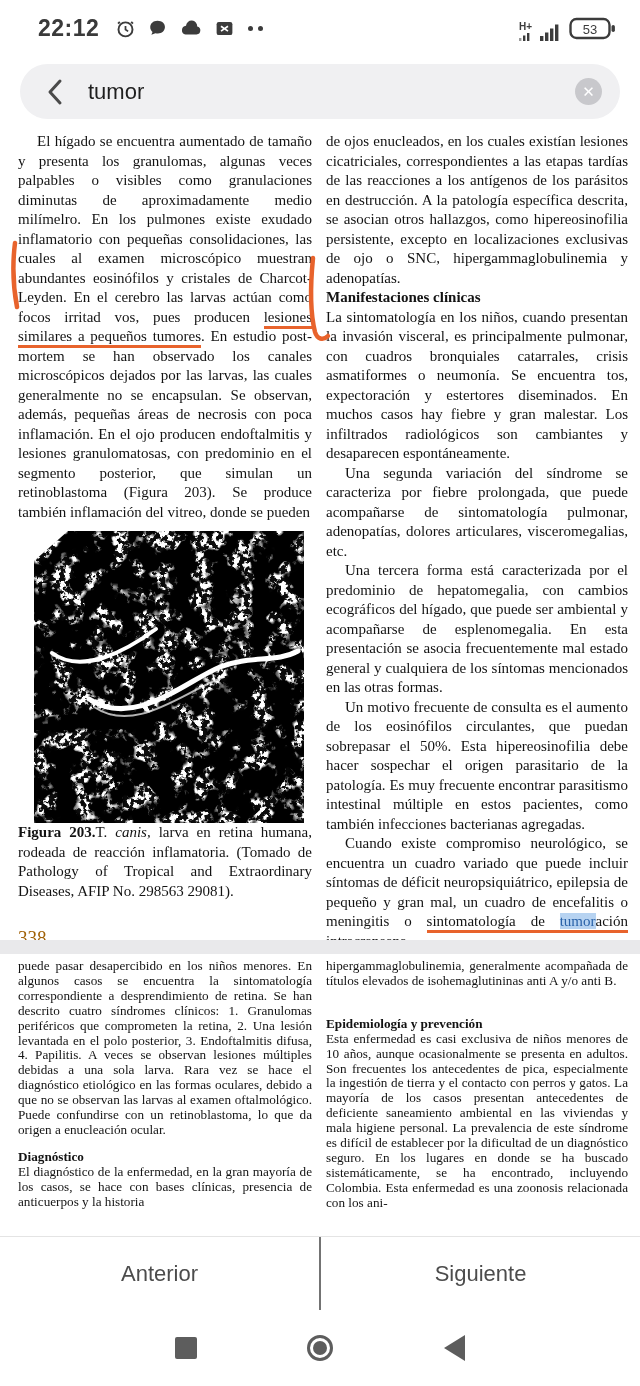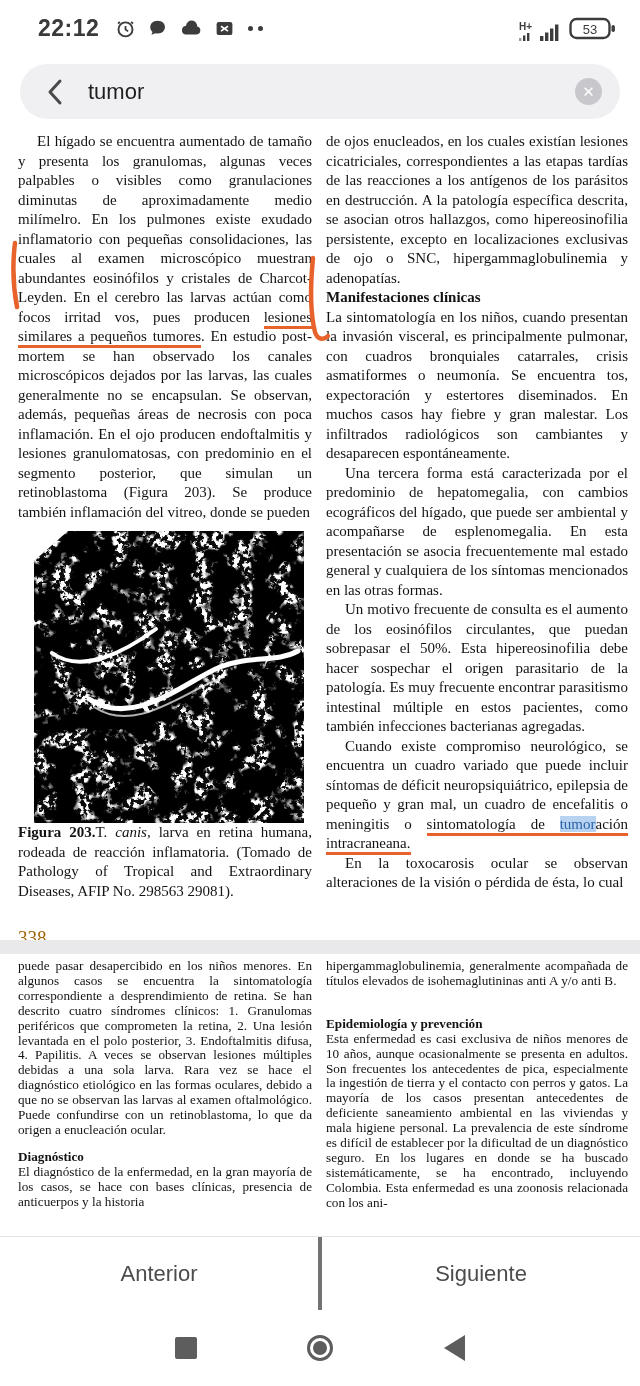--- a/index.html
+++ b/index.html
@@ -52,21 +52,21 @@
   .page2 p{margin:0;font-size:13.2px;line-height:14.9px;text-align:justify;}
   .bhead2{font-weight:700;font-size:13.6px;margin:0;text-align:left;}
   .mt-sm{margin-top:12px !important;}
   .mt-lg{margin-top:28px !important;}
 
   
   .footer{position:absolute;top:1236px;left:0;width:640px;height:74px;background:#fff;
           border-top:1px solid #e4e4e4;display:flex;box-sizing:border-box;}
   .footer-btn{flex:1;display:flex;align-items:center;justify-content:center;font-size:22px;
               color:#4c4c4c;cursor:pointer;}
-  .footer-btn.left{border-right:4px solid #737373;}
+  .footer-btn.left{border-right:2px solid #737373;}
 
   
   .navbar{position:absolute;top:1310px;left:0;width:640px;height:76px;background:#fff;
           display:flex;align-items:center;justify-content:center;gap:104px;}
   .nav-slot{width:30px;height:30px;display:flex;align-items:center;justify-content:center;cursor:pointer;}
   .nav-square{width:22px;height:22px;background:#5d5d5d;border-radius:2px;}
   .nav-home{width:26px;height:26px;border:3px solid #5d5d5d;border-radius:50%;display:flex;
             align-items:center;justify-content:center;box-sizing:border-box;}
   .nav-home-inner{width:14px;height:14px;background:#5d5d5d;border-radius:50%;}
   .nav-back{width:0;height:0;border-top:13px solid transparent;border-bottom:13px solid transparent;
@@ -172,20 +172,21 @@
 
       <p class="caption"><b>Figura 203.</b><span>T. </span><i>canis,</i><span> larva en retina humana, rodeada de reacción inflamatoria. (Tomado de Pathology of Tropical and Extraordinary Diseases, AFIP No. 298563 29081).</span></p>
 
       <div class="pagenum">338</div>
     </div>
 
     <div class="col col-right">
       <p>de ojos enucleados, en los cuales existían lesiones cicatriciales, correspondientes a las etapas tardías de las reacciones a los antígenos de los parásitos en destrucción. A la patología específica descrita, se asocian otros hallazgos, como hipereosinofilia persistente, excepto en localizaciones exclusivas de ojo o SNC, hipergammaglobulinemia y adenopatías.</p>
       <p class="bhead">Manifestaciones clínicas</p>
       <p>La sintomatología en los niños, cuando presentan la invasión visceral, es principalmente pulmonar, con cuadros bronquiales catarrales, crisis asmatiformes o neumonía. Se encuentra tos, expectoración y estertores diseminados. En muchos casos hay fiebre y gran malestar. Los infiltrados radiológicos son cambiantes y desaparecen espontáneamente.</p>
+      <p class="indent">Una segunda variación del síndrome se caracteriza por fiebre prolongada, que puede acompañarse de sintomatología pulmonar, adenopatías, dolores articulares, visceromegalias, etc.</p>
       <p class="indent">Una tercera forma está caracterizada por el predominio de hepatomegalia, con cambios ecográficos del hígado, que puede ser ambiental y acompañarse de esplenomegalia. En esta presentación se asocia frecuentemente mal estado general y cualquiera de los síntomas mencionados en las otras formas.</p>
       <p class="indent">Un motivo frecuente de consulta es el aumento de los eosinófilos circulantes, que puedan sobrepasar el 50%. Esta hipereosinofilia debe hacer sospechar el origen parasitario de la patología. Es muy frecuente encontrar parasitismo intestinal múltiple en estos pacientes, como también infecciones bacterianas agregadas.</p>
       <p class="indent"><span>Cuando existe compromiso neurológico, se encuentra un cuadro variado que puede incluir síntomas de déficit neuropsiquiátrico, epilepsia de pequeño y gran mal, un cuadro de encefalitis o meningitis o </span><span class="ul-orange"><span>sintomatología de </span><span class="match">tumor</span><span>ación</span></span> <span class="ul-orange">intracraneana.</span></p>
       <p class="indent">En la toxocarosis ocular se observan alteraciones de la visión o pérdida de ésta, lo cual</p>
     </div>
 
     <svg class="marks" width="640" height="810">
       <path d="M15 113 C 12.5 133, 13 156, 17 177" fill="none" stroke="#e8632c" stroke-width="4.5" stroke-linecap="round"></path>
       <path d="M313 128 C 310 158, 311 186, 315 202 C 317 209, 323 211, 328 206" fill="none" stroke="#e8632c" stroke-width="4.5" stroke-linecap="round"></path>
     </svg>

